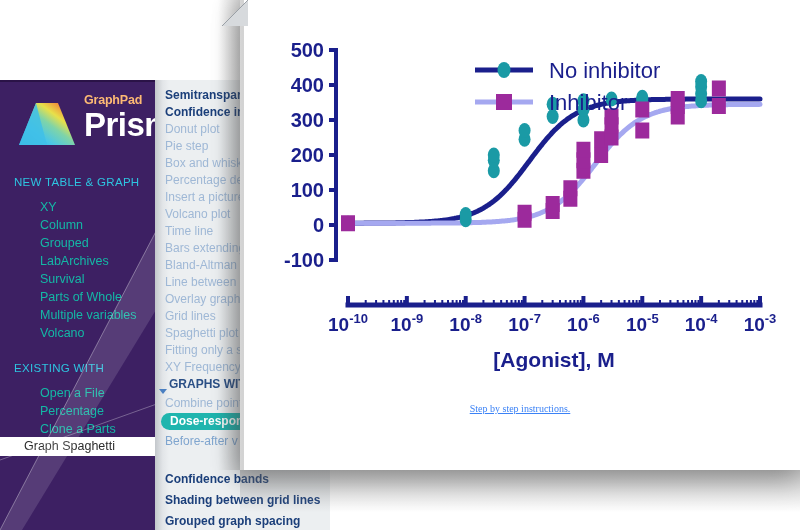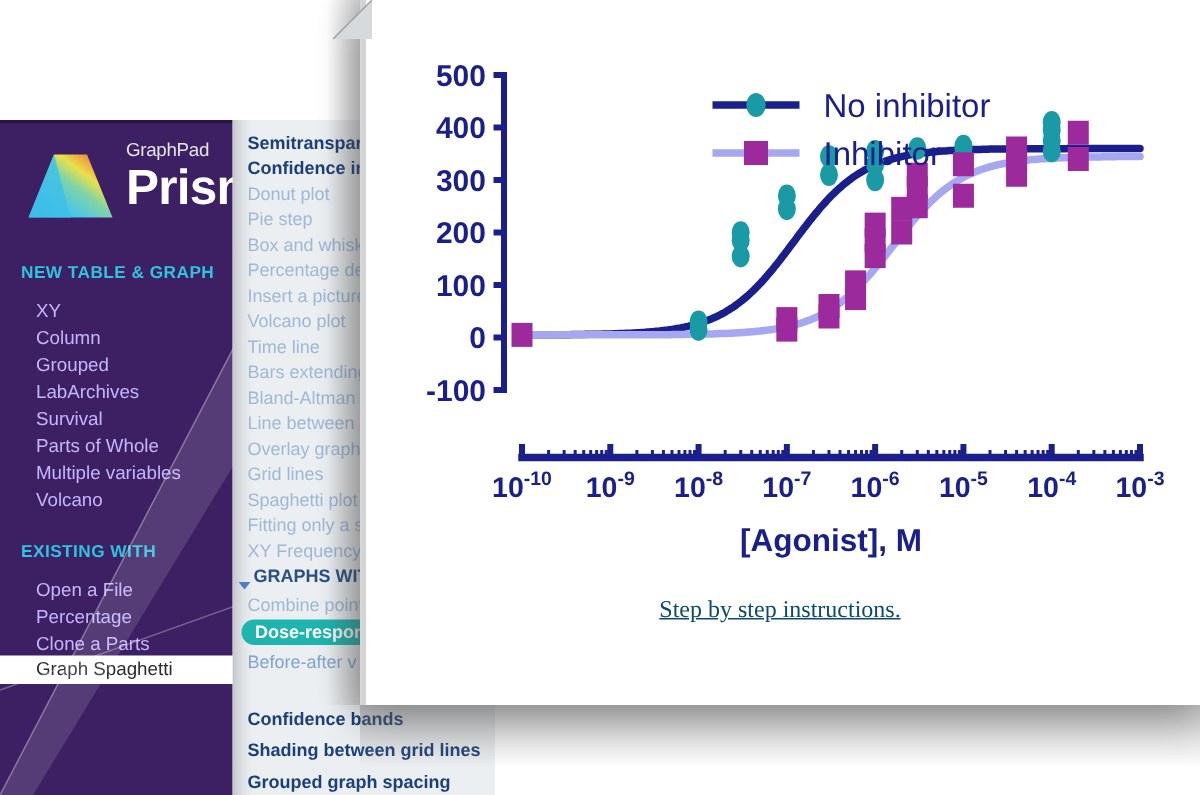--- a/index.html
+++ b/index.html
@@ -20,34 +20,34 @@
     position:absolute; left:0; top:80px; width:235px; height:450px;
     overflow:hidden; pointer-events:none;
   }
   .wedge svg { display:block; }
 
   
   .logo-wrap { position:absolute; left:16px; top:14px; width:205px; height:62px; }
   .logo-mark { position:absolute; left:0; top:4px; width:62px; height:50px; }
   .logo-text { position:absolute; left:68px; top:0px; }
   .logo-graphpad {
-    font-size:12.5px; font-weight:normal; color:#e5e5e5; letter-spacing:-0.2px;
+    font-size:12.5px; font-weight:bold; color:#fdba74; letter-spacing:-0.2px;
     line-height:13px; white-space:nowrap;
   }
   .logo-prism {
     font-size:33px; font-weight:bold; color:#ffffff; line-height:33px;
     letter-spacing:-0.5px; margin-top:1px;
   }
 
   .sect-head {
-    position:absolute; left:14px; font-size:11.5px; font-weight:bold;
+    position:absolute; left:14px; font-size:11.5px; font-weight:normal;
     color:#2ec4e0; letter-spacing:0.3px; white-space:nowrap;
   }
   .nav-item {
-    position:absolute; left:24px; font-size:12.5px; color:#c4b5fd;
+    position:absolute; left:40px; font-size:12.5px; color:#14b8a6;
     white-space:nowrap; line-height:16px;
   }
   .nav-item.selected {
     left:0; width:235px; padding-left:24px; background:#ffffff; color:#2b2b2b;
     font-size:12.5px; height:19px; line-height:19px;
   }
 
   
   .listpanel {
     position:absolute; left:155px; top:80px; width:175px; height:450px;
@@ -82,21 +82,21 @@
     box-shadow: 0 10px 26px rgba(0,0,0,0.30), -6px 0 22px rgba(0,0,0,0.18);
   }
 
   .chart-area { position:absolute; left:0; top:0; width:560px; height:400px; }
   .chart-area svg { display:block; }
 
   .link-line {
     position:absolute; left:0; top:398px; width:560px; text-align:center;
   }
   .steplink {
-    font-family:"Liberation Serif", serif; font-size:16px; color:#0c4a6e;
+    font-family:"Liberation Serif", serif; font-size:10px; color:#3b82f6;
     text-decoration:underline; cursor:pointer;
   }
 
   
   .fold {
     position:absolute; left:222px; top:0px; width:26px; height:30px;
     pointer-events:none;
   }
   .bottom-fade {
     position:absolute; left:240px; top:470px; width:560px; height:46px;

